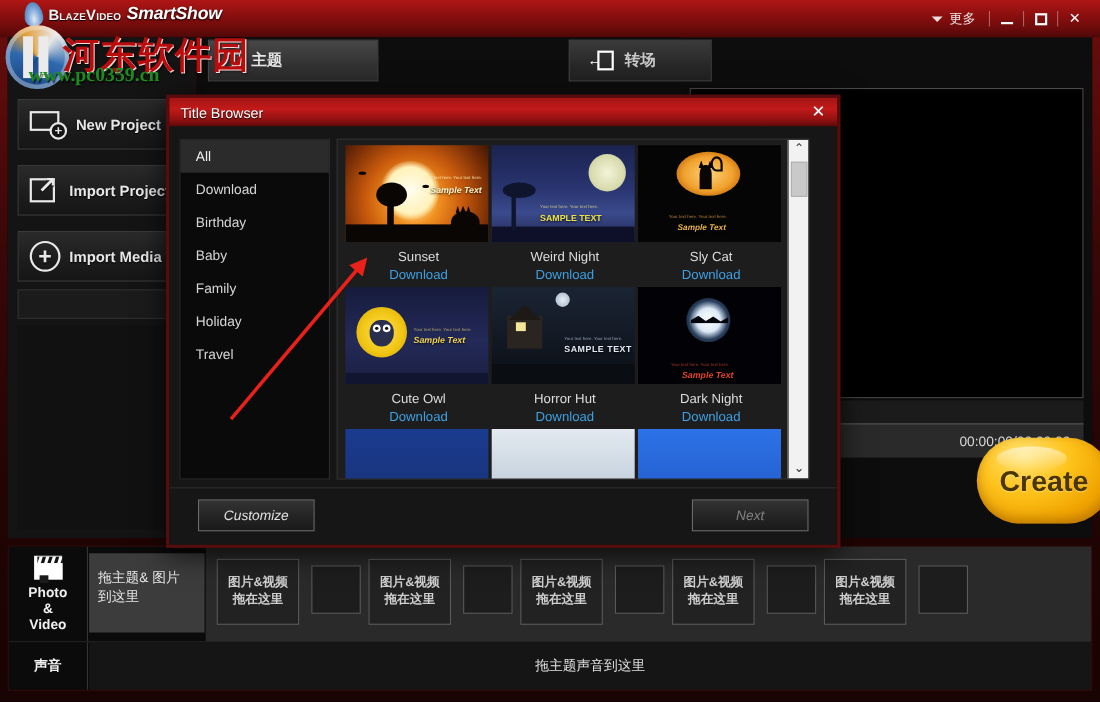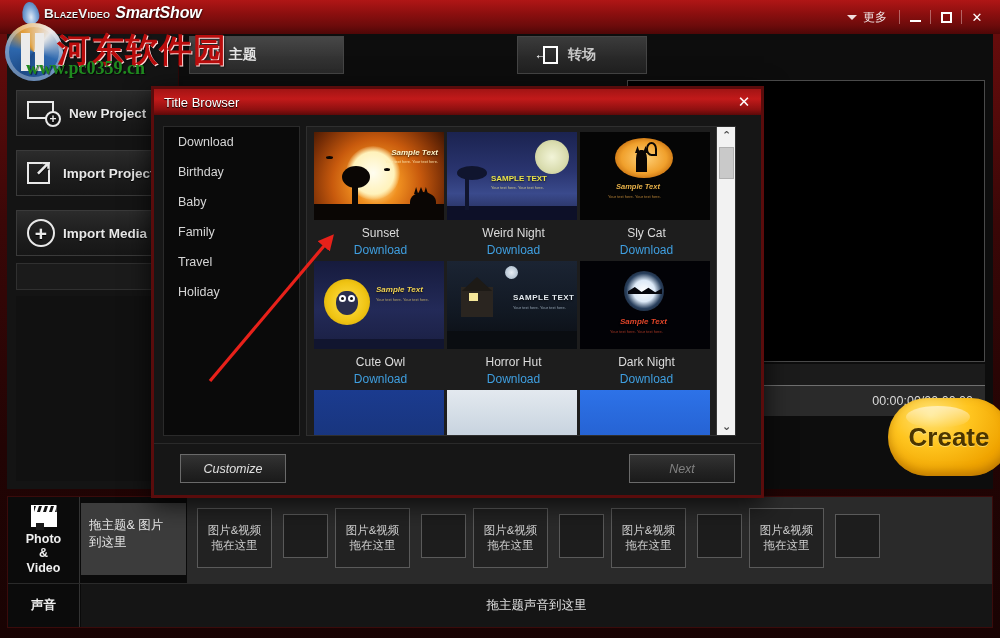--- a/index.html
+++ b/index.html
@@ -202,21 +202,21 @@
     padding:14px 8px; line-height:1.35;
   }
   .tl-track {
     position:absolute; left:179px; top:0; width:805px; height:86px;
     background:#2a2a2a;
   }
   .tl-clip {
     position:absolute; top:11px; width:75px; height:60px;
     border:1px solid #5a5a5a; background:#222;
     display:flex;align-items:center;justify-content:center;
-    color:#cfcfcf;font-size:11.5px;line-height:1.3;text-align:center;
+    color:#cfcfcf;font-size:11.5px;line-height:1.3;text-align:center;font-weight:bold;
   }
   .tl-trans {
     position:absolute; top:17px; width:45px; height:44px;
     border:1px solid #5a5a5a; background:#1d1d1d;
   }
   .tl-audio {
     position:absolute; left:73px; top:0; width:911px; height:43px;
     background:#151515;
     display:flex; align-items:center; justify-content:center;
     color:#e0e0e0; font-size:12.5px;
@@ -272,21 +272,21 @@
   .t-owl { background: linear-gradient(180deg,#161b3d 0%, #232a58 55%, #1a1f42 100%); }
   .t-hut { background: linear-gradient(180deg,#1b2433 0%, #111822 60%, #0a0d13 100%); }
   .t-dark { background: #020206; }
   .t-blue1 { background: linear-gradient(180deg,#1b3b8f 0%, #16306f 100%); }
   .t-cloud { background: linear-gradient(180deg,#e3e9ef 0%, #c6d2de 55%, #aab9c9 100%); }
   .t-blue2 { background: linear-gradient(180deg,#2d72e8 0%, #1f55c0 100%); }
 
   .moon-big { position:absolute; border-radius:50%; }
   .sample-txt {
     position:absolute; font-style:italic; font-weight:bold;
-    text-shadow:0 1px 2px rgba(0,0,0,.8); white-space:nowrap;
+    text-shadow:0 1px 2px rgba(0,0,0,.8); white-space:nowrap;margin-top:20px;
   }
   .sub-txt { position:absolute; font-size:4px; white-space:nowrap; opacity:.9; }
   .silhouette { position:absolute; background:#0a0604; }
 
   .sbar {
     position:absolute; right:0px; top:0px; width:19px; height:308px;
     background:#f2f2f2; border-left:1px solid #3a3a3a;
   }
   .sbar .arr {
     position:absolute; left:0; width:19px; height:17px;
@@ -494,37 +494,40 @@
   </div>
 
   <div class="dialog">
     <div class="dlg-head">
       <span class="dlg-title">Title Browser</span>
       <span class="dlg-close">✕</span>
     </div>
     <div class="dlg-body">
 
       <div class="cat-list">
+        <div class="cat-item sel">
+            <span>All</span>
+          </div>
         <div class="cat-item">
             <span>Download</span>
           </div>
         <div class="cat-item">
             <span>Birthday</span>
           </div>
         <div class="cat-item">
             <span>Baby</span>
           </div>
         <div class="cat-item">
             <span>Family</span>
           </div>
         <div class="cat-item">
+            <span>Holiday</span>
+          </div>
+        <div class="cat-item">
             <span>Travel</span>
-          </div>
-        <div class="cat-item">
-            <span>Holiday</span>
           </div>
       </div>
 
       <div class="grid-wrap">
         <div class="grid">
 
           <div class="card">
             <div class="thumb t-sunset">
               <div class="moon-big" style="left:32px;top:14px;width:54px;height:54px;background:radial-gradient(circle,#fffdf0 0%,#fff2bb 55%,rgba(255,220,140,0) 72%);"></div>
               <div class="silhouette" style="left:0;bottom:0;width:130px;height:16px;"></div>

